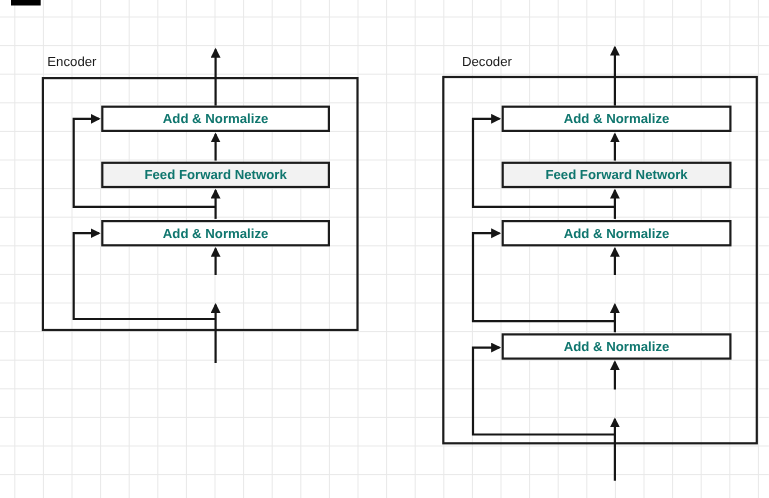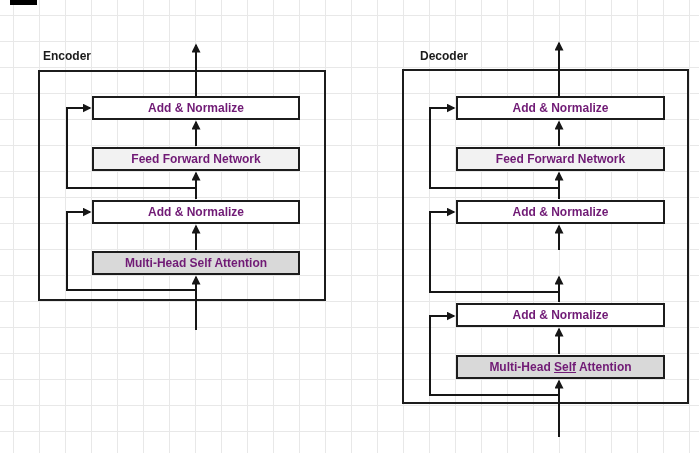--- a/index.html
+++ b/index.html
@@ -9,27 +9,27 @@
       linear-gradient(to right,#e8e8e8 1px,transparent 1px),
       linear-gradient(to bottom,#e8e8e8 1px,transparent 1px);
     background-size:26px 26px,26px 26px;
     background-position:13px 0,0 15px;
     font-family:"Liberation Sans",sans-serif;
   }
   .artifact-bar{position:absolute;left:10px;top:0;width:27px;height:5px;background:#000;}
   .group-box{position:absolute;border:2px solid #1c1c1c;background:transparent;box-sizing:border-box;}
   .group-box.encoder{left:38px;top:70px;width:288px;height:231px;}
   .group-box.decoder{left:402px;top:69px;width:287px;height:335px;}
-  .group-label{position:absolute;font-size:12px;font-weight:700;color:#1a1a1a;}
+  .group-label{position:absolute;font-size:12px;font-weight:400;color:#1a1a1a;}
   .group-label.enc{left:43px;top:49px;}
   .group-label.dec{left:406px;top:49px;margin-left:14px;}
   .block{
     position:absolute;height:24px;border:2px solid #1c1c1c;box-sizing:border-box;
     display:flex;align-items:center;justify-content:center;
-    font-size:12px;font-weight:700;color:#701a75;white-space:pre;
+    font-size:12px;font-weight:700;color:#0f766e;white-space:pre;
   }
   .enc-block{left:92px;width:208px;}
   .dec-block{left:456px;width:209px;}
   .fill-white{background:#ffffff;}
   .fill-ffn{background:#f2f2f2;}
   .fill-mha{background:#e7e7e7;}
   .fill-mhsa{background:#d9d9d9;}
   .u{text-decoration:underline;}
   svg.arrows{position:absolute;left:0;top:0;pointer-events:none;}
   svg.arrows path{stroke:#161616;stroke-width:2;fill:none;}
@@ -40,30 +40,28 @@
 <div class="canvas">
 
   <div class="artifact-bar"></div>
 
   <div class="group-label enc">Encoder</div>
   <div class="group-box encoder"></div>
 
   <div class="block enc-block fill-white" style="top:96px">Add &amp; Normalize</div>
   <div class="block enc-block fill-ffn" style="top:147px">Feed Forward Network</div>
   <div class="block enc-block fill-white" style="top:200px">Add &amp; Normalize</div>
-  <div class="block enc-block fill-mhsa" style="top:251px">Multi-Head Self Attention</div>
 
   <div class="group-label dec">Decoder</div>
   <div class="group-box decoder"></div>
 
   <div class="block dec-block fill-white" style="top:96px">Add &amp; Normalize</div>
   <div class="block dec-block fill-ffn" style="top:147px">Feed Forward Network</div>
   <div class="block dec-block fill-white" style="top:200px">Add &amp; Normalize</div>
   <div class="block dec-block fill-white" style="top:303px">Add &amp; Normalize</div>
-  <div class="block dec-block fill-mhsa" style="top:355px"><span>Multi-Head </span><span class="u">Self</span><span> Attention</span></div>
 
   <svg class="arrows" width="699" height="453" viewBox="0 0 699 453">
     <defs>
       <marker id="ah" markerUnits="userSpaceOnUse" markerWidth="10" markerHeight="10" refX="7.5" refY="4.5" orient="auto">
         <path d="M0,0 L9,4.5 L0,9 Z" style="fill:#161616;stroke:none"></path>
       </marker>
     </defs>
 
     <path d="M196,330 L196,277" marker-end="url(#ah)"></path>
     <path d="M196,250 L196,226" marker-end="url(#ah)"></path>

